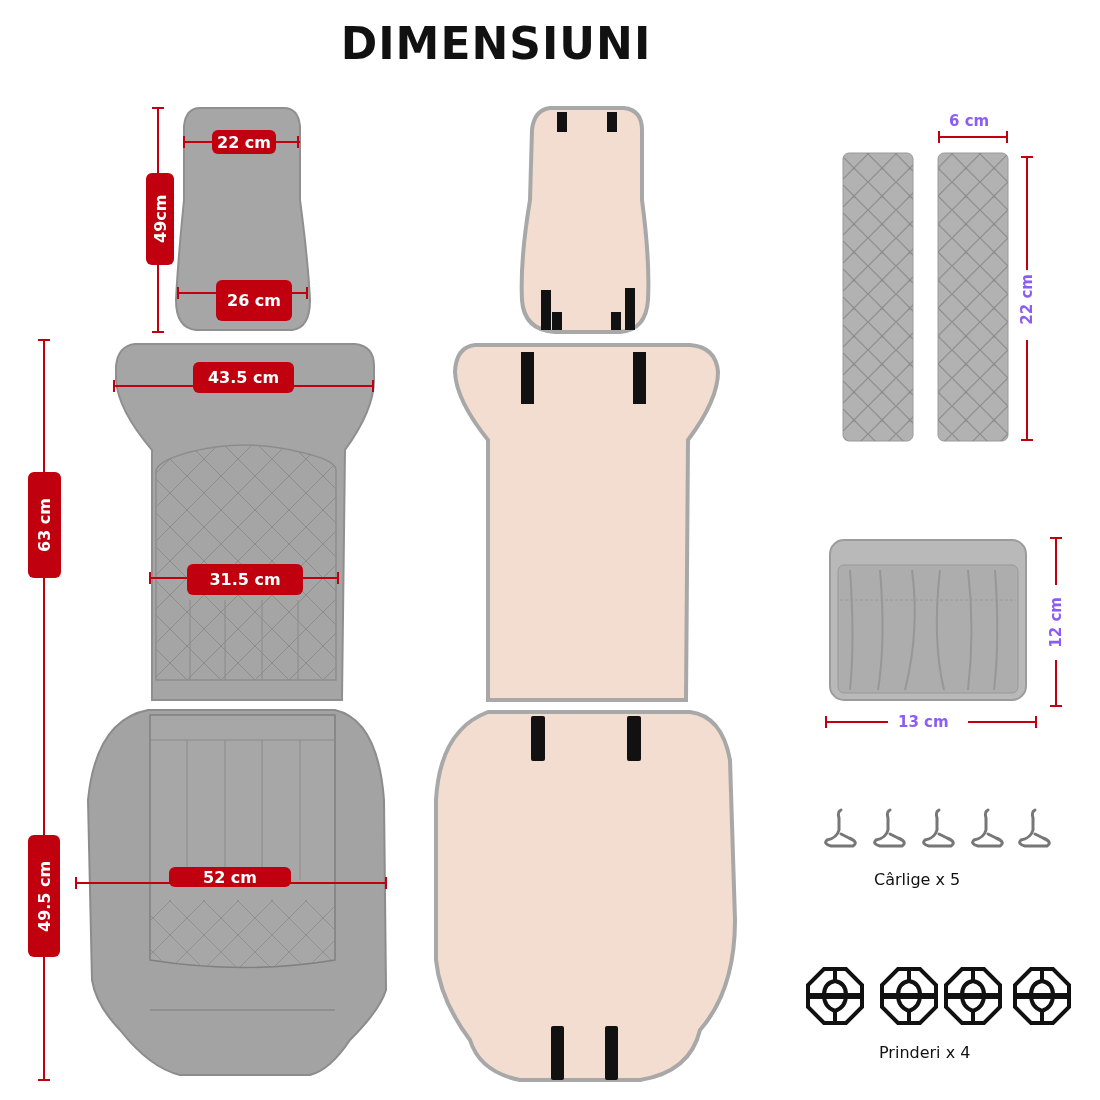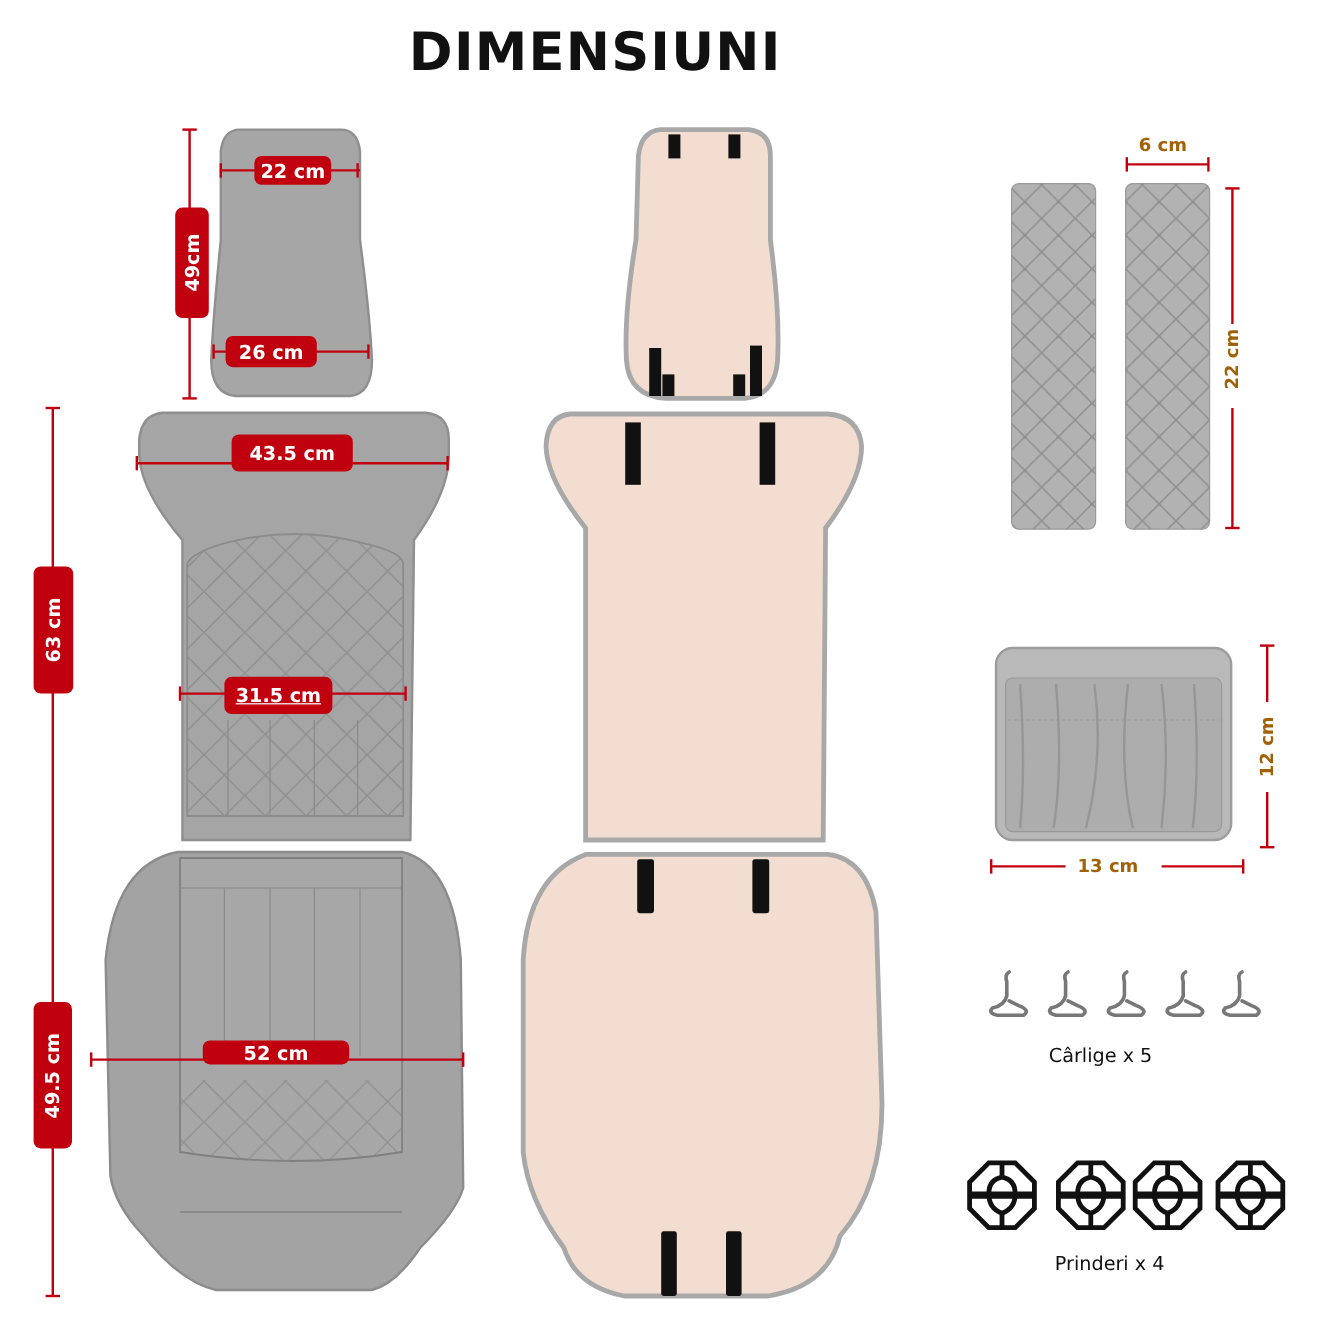--- a/index.html
+++ b/index.html
@@ -1,21 +1,21 @@
 <!DOCTYPE html>
 <html><head>
 <meta charset="utf-8">
 <style>
   html,body{margin:0;padding:0;background:#ffffff;}
   body{width:1100px;height:1100px;position:relative;overflow:hidden;font-family:"DejaVu Sans","Liberation Sans",sans-serif;}
   .abs{position:absolute;}
   #title{left:0;top:18px;width:992px;text-align:center;font-size:44px;font-weight:bold;letter-spacing:1px;color:#111;}
   .tag{position:absolute;background:#c0000f;color:#fff;font-weight:bold;border-radius:6px;display:flex;align-items:center;justify-content:center;font-size:16px;white-space:nowrap;}
   .tag.v{writing-mode:vertical-rl;transform:rotate(180deg);}
-  .plain{position:absolute;color:#a16207;font-weight:bold;font-size:15px;white-space:nowrap;}
+  .plain{position:absolute;color:#8b5cf6;font-weight:bold;font-size:15px;white-space:nowrap;}
   .plain.v{writing-mode:vertical-rl;transform:rotate(180deg);}
   .caption{position:absolute;color:#111;font-size:16px;white-space:nowrap;}
   svg{position:absolute;left:0;top:0;}
 </style>
 </head>
 <body>
 
 <div id="title" class="abs">DIMENSIUNI</div>
 
 <svg width="1100" height="1100" viewBox="0 0 1100 1100">
@@ -172,25 +172,25 @@
         <path d="M27 14 Q16 16 16 28 Q16 40 27 44 Q38 40 38 28 Q38 16 27 14 Z"></path>
         <line x1="0" y1="29" x2="54" y2="29" stroke-width="6"></line>
         <line x1="27" y1="2" x2="27" y2="14"></line>
         <line x1="27" y1="44" x2="27" y2="56"></line>
       </g>
   </g>
 </svg>
 
 <div class="tag v" style="left:146px;top:173px;width:28px;height:92px;">49cm</div>
 <div class="tag" style="left:212px;top:130px;width:64px;height:24px;">22 cm</div>
-<div class="tag" style="left:188px;top:280px;width:76px;height:26px;">26 cm</div>
+<div class="tag" style="left:216px;top:280px;width:76px;height:41px;">26 cm</div>
 
 <div class="tag v" style="left:28px;top:472px;width:33px;height:106px;">63 cm</div>
 <div class="tag" style="left:193px;top:362px;width:101px;height:31px;">43.5 cm</div>
-<div class="tag" style="left:187px;top:564px;width:90px;height:31px;text-decoration:underline;">31.5 cm</div>
+<div class="tag" style="left:187px;top:564px;width:116px;height:31px;">31.5 cm</div>
 
 <div class="tag v" style="left:28px;top:835px;width:32px;height:122px;">49.5 cm</div>
 <div class="tag" style="left:169px;top:867px;width:122px;height:20px;">52 cm</div>
 
 <div class="plain" style="left:949px;top:112px;">6 cm</div>
 <div class="plain v" style="left:1018px;top:274px;">22 cm</div>
 
 <div class="plain v" style="left:1047px;top:597px;">12 cm</div>
 <div class="plain" style="left:898px;top:713px;">13 cm</div>
 

